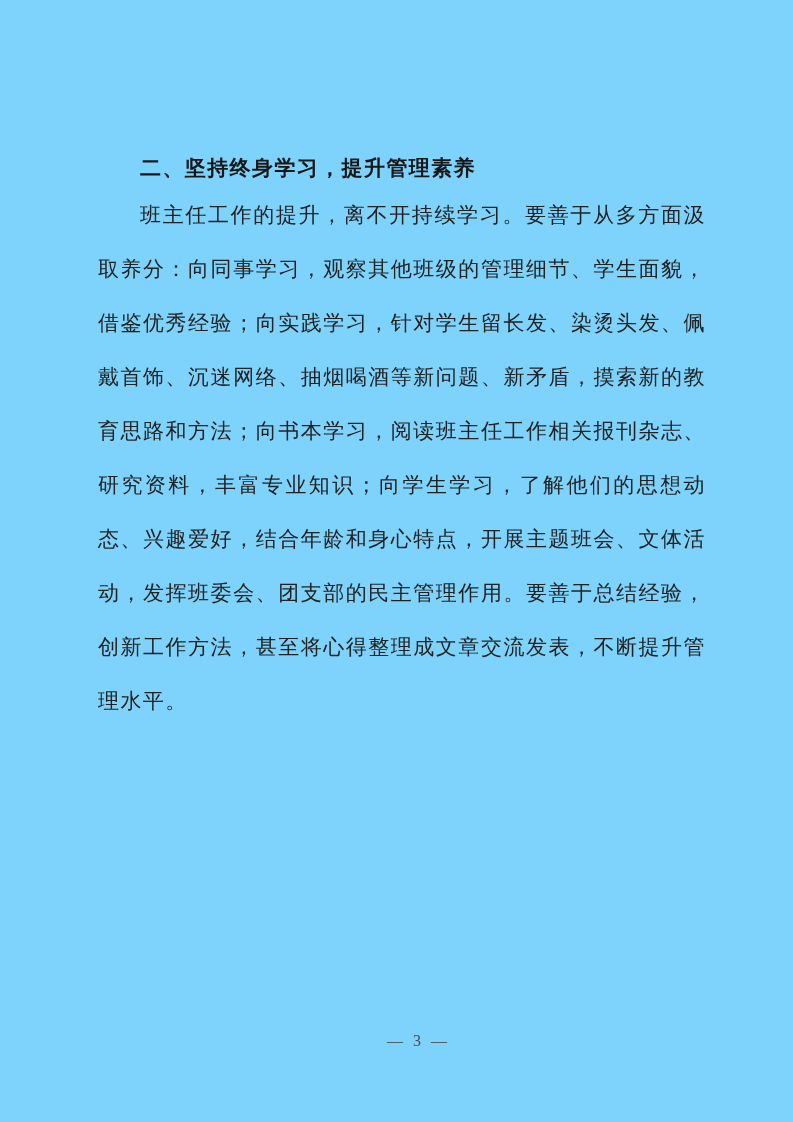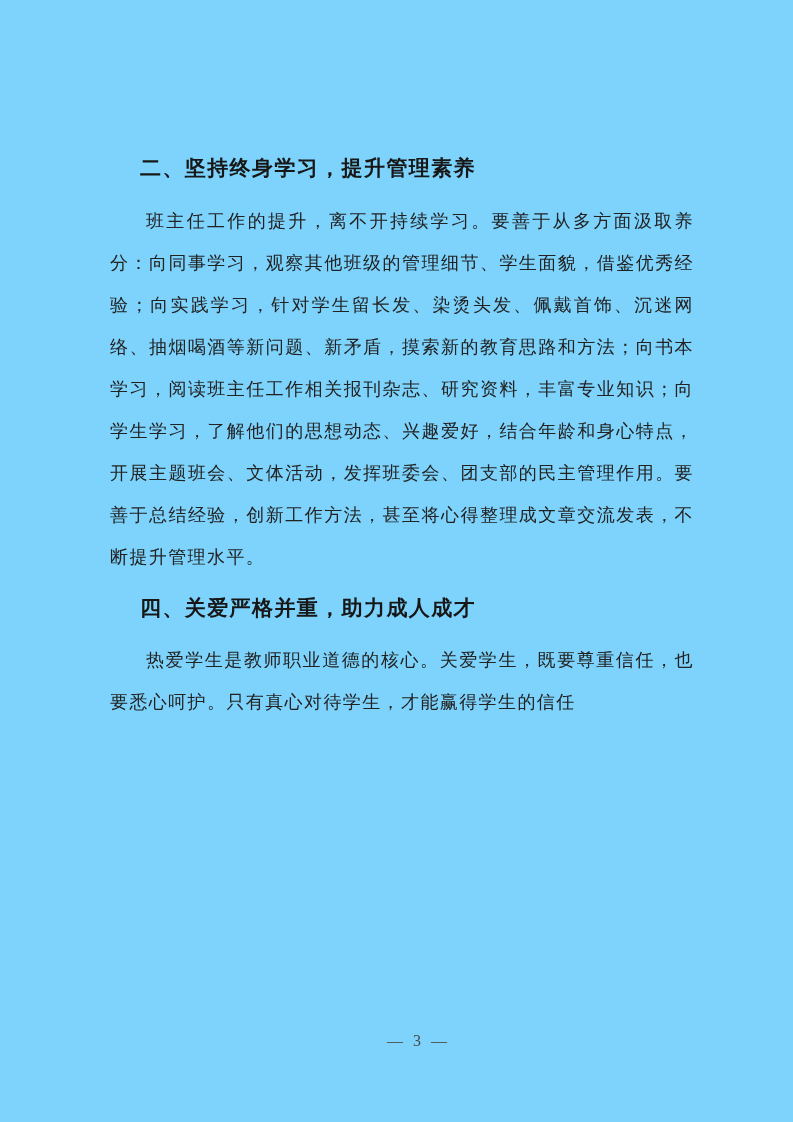--- a/index.html
+++ b/index.html
@@ -27,23 +27,23 @@
     margin: 0;
     font-size: 21px;
     line-height: 37.6px;
     font-weight: 700;
     text-indent: 2em;
     letter-spacing: 1.4px;
     color: #171717;
     white-space: nowrap;
   }
   .body-paragraph {
-    margin: 12px;
-    font-size: 18px;
-    line-height: 42px;
+    margin: 0;
+    font-size: 21px;
+    line-height: 54px;
     font-weight: 400;
     text-indent: 2em;
     text-align: justify;
     text-justify: inter-character;
     letter-spacing: 1.4px;
     color: #222222;
   }
   .page-footer {
     position: absolute;
     left: 0;
@@ -65,23 +65,19 @@
   <div class="content">
 
     <section>
       <h2 class="section-heading">二、坚持终身学习，提升管理素养</h2>
       <p class="body-paragraph">班主任工作的提升，离不开持续学习。要善于从多方面汲取养分：向同事学习，观察其他班级的管理细节、学生面貌，借鉴优秀经验；向实践学习，针对学生留长发、染烫头发、佩戴首饰、沉迷网络、抽烟喝酒等新问题、新矛盾，摸索新的教育思路和方法；向书本学习，阅读班主任工作相关报刊杂志、研究资料，丰富专业知识；向学生学习，了解他们的思想动态、兴趣爱好，结合年龄和身心特点，开展主题班会、文体活动，发挥班委会、团支部的民主管理作用。要善于总结经验，创新工作方法，甚至将心得整理成文章交流发表，不断提升管理水平。</p>
     </section>
 
     <section>
     </section>
 
-    <section>
-      <h2 class="section-heading">四、关爱严格并重，助力成人成才</h2>
-      <p class="body-paragraph">热爱学生是教师职业道德的核心。关爱学生，既要尊重信任，也要悉心呵护。只有真心对待学生，才能赢得学生的信任</p>
-    </section>
 
   </div>
 
   <div class="page-footer">
     <span class="page-number">— 3 —</span>
   </div>
 </div>
 
 </body></html>

